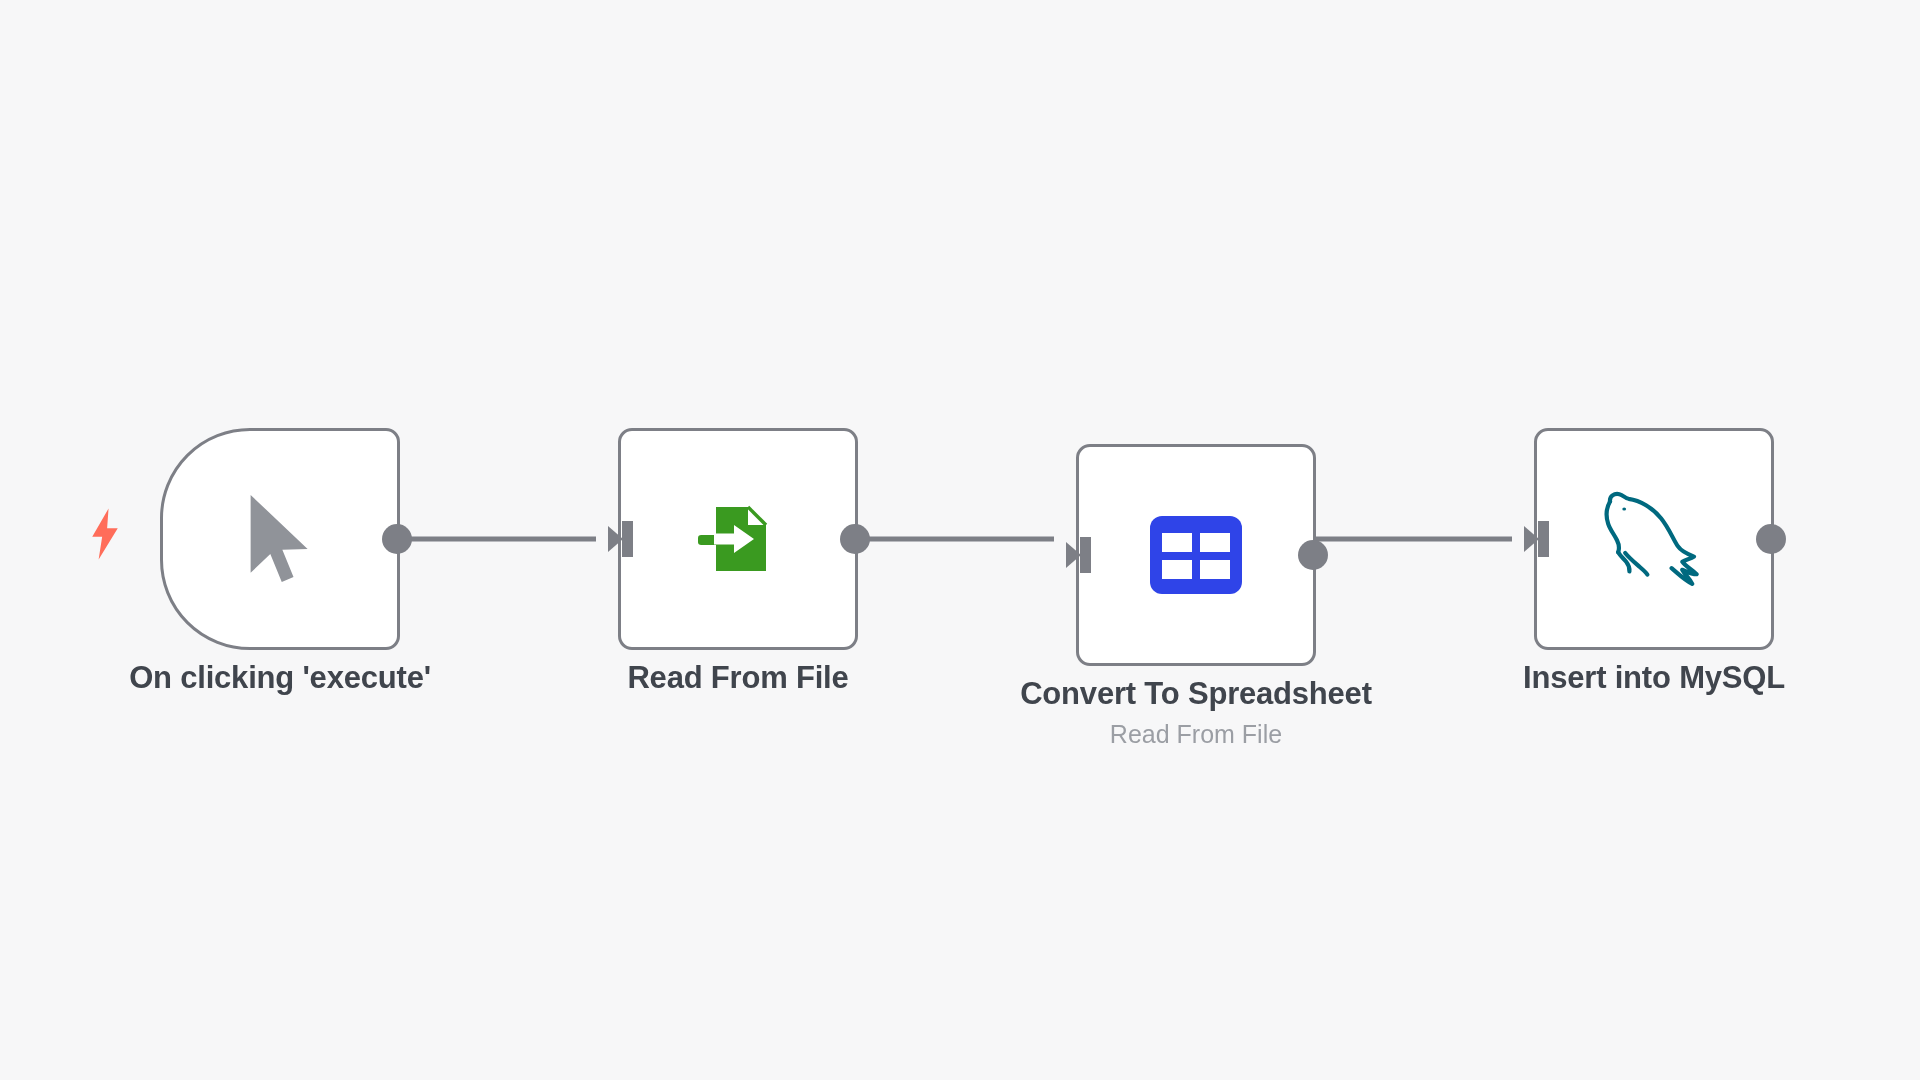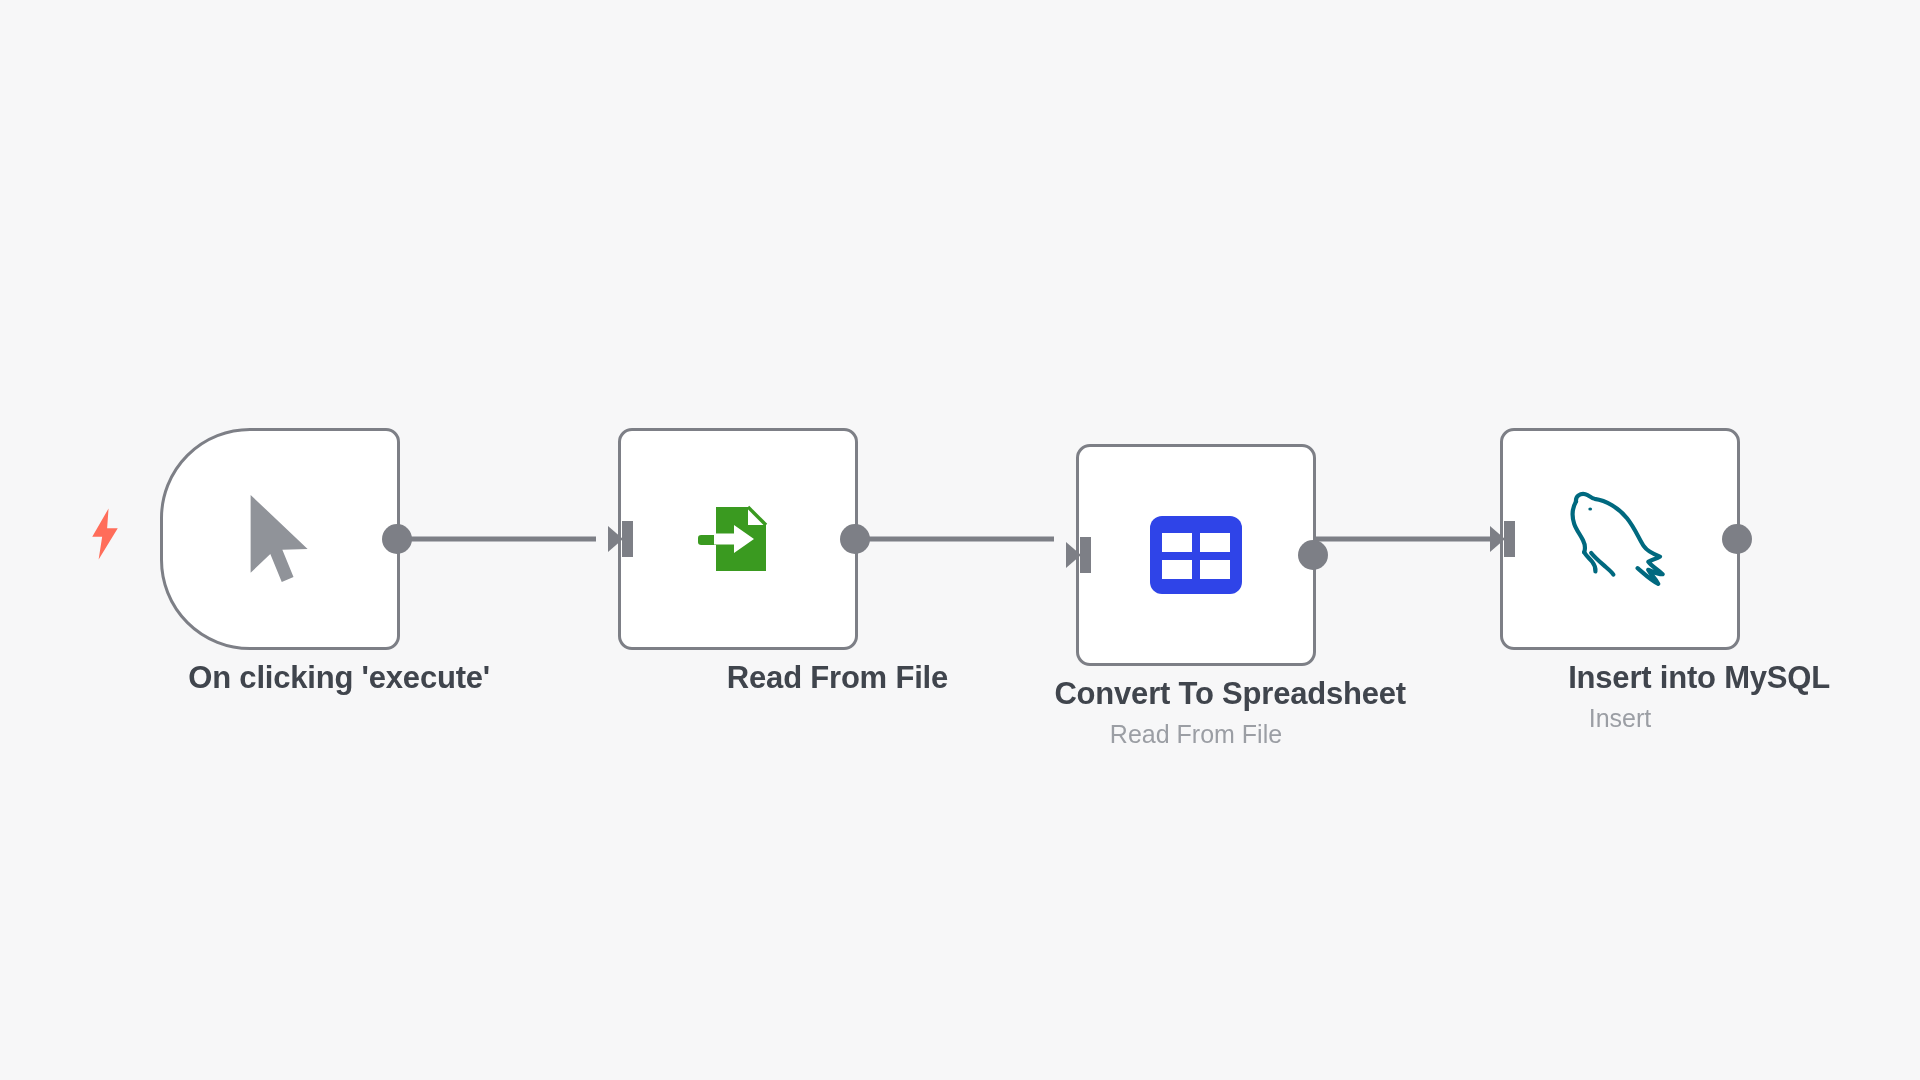--- a/index.html
+++ b/index.html
@@ -91,21 +91,20 @@
     left: -90px;
     width: 420px;
     text-align: center;
   }
   .node-title {
     font-size: 31px;
     font-weight: 700;
     color: #40454d;
     letter-spacing: -0.2px;
     white-space: nowrap;
-    text-align: right;
   }
   .node-subtitle {
     margin-top: 8px;
     font-size: 25px;
     font-weight: 400;
     color: #9b9ea4;
     white-space: nowrap;
   }
 
   
@@ -193,21 +192,21 @@
         </svg>
       </span>
       <span class="port-out"></span>
     </div>
     <div class="node-labels">
       <div class="node-title">Convert To Spreadsheet</div>
       <div class="node-subtitle">Read From File</div>
     </div>
   </div>
 
-  <div class="node-wrap" style="left:1500px; top:428px;">
+  <div class="node-wrap" style="left:1534px; top:428px;">
     <div class="node-box">
       <span class="port-in">
         <svg width="26" height="52" viewBox="0 0 26 52">
           <polygon points="0,13 15,26 0,39" fill="#7d7f86"></polygon>
           <rect x="14" y="8" width="11" height="36" fill="#7d7f86"></rect>
         </svg>
       </span>
       <span class="node-icon">
         <svg width="110" height="104" viewBox="0 0 55 52">
           <g fill="none" stroke="#00697f" stroke-width="2.1" stroke-linecap="round" stroke-linejoin="round">
@@ -221,17 +220,16 @@
             <path d="M9.6 32.6 C10.6 34.4 12.3 35.8 13.6 37.4 C14.7 38.8 15.4 40.4 15.2 42.2"></path>
             <path d="M13.1 33.0 C15.2 35.6 17.9 37.8 20.4 40.0 C21.8 41.2 23.2 42.4 24.2 43.8"></path>
           </g>
           <ellipse cx="12.6" cy="11.0" rx="0.95" ry="0.8" fill="#00697f"></ellipse>
         </svg>
       </span>
       <span class="port-out"></span>
     </div>
     <div class="node-labels">
       <div class="node-title">Insert into MySQL</div>
-      <div class="node-subtitle">Insert</div>
     </div>
   </div>
 
 </div>
 
 </body></html>

